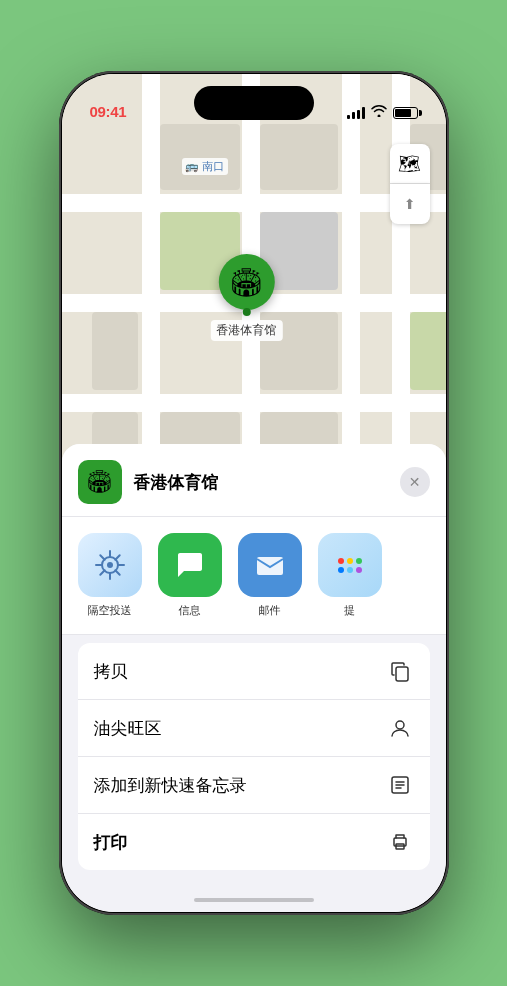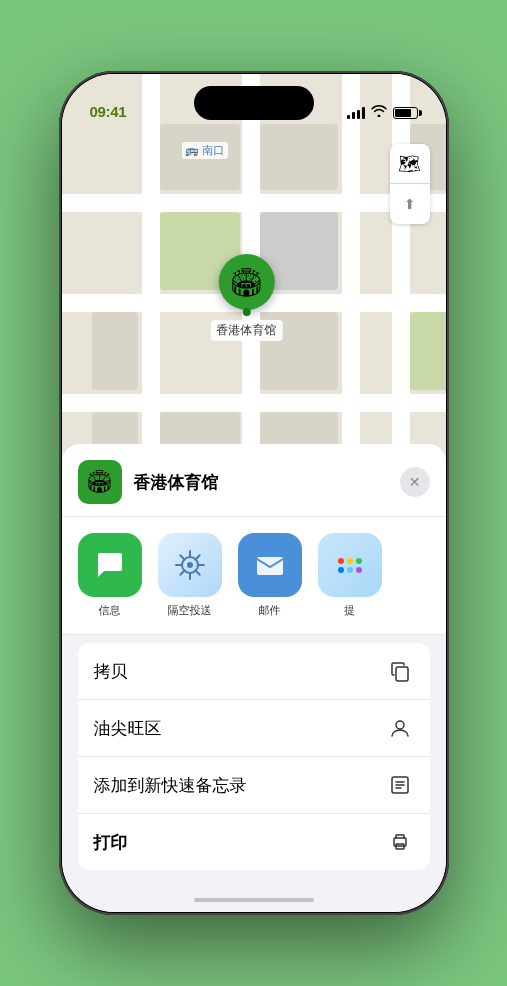--- a/index.html
+++ b/index.html
@@ -40,21 +40,21 @@
       z-index: 100;
       display: flex;
       align-items: flex-end;
       justify-content: space-between;
       padding: 0 28px 8px;
     }
 
     .status-time {
       font-size: 15px;
       font-weight: 600;
-      color: #4d7c0f;
+      color: #ef4444;
       letter-spacing: -0.3px;
     }
 
     .status-icons {
       display: flex;
       align-items: center;
       gap: 6px;
     }
 
     .signal-bars {
@@ -450,21 +450,21 @@
       <div class="map-block map-green" style="top:138px;left:98px;width:80px;height:78px;"></div>
       <div class="map-block" style="top:138px;left:198px;width:78px;height:78px;background:#ccc;"></div>
       <div class="map-block" style="top:238px;left:30px;width:46px;height:78px;"></div>
       <div class="map-block" style="top:238px;left:198px;width:78px;height:78px;"></div>
       <div class="map-block map-green" style="top:238px;left:348px;width:42px;height:78px;"></div>
       <div class="map-block" style="top:338px;left:30px;width:46px;height:58px;"></div>
       <div class="map-block" style="top:338px;left:98px;width:80px;height:58px;"></div>
       <div class="map-block" style="top:338px;left:198px;width:78px;height:58px;"></div>
       <div class="map-block" style="top:50px;left:348px;width:42px;height:66px;"></div>
 
-      <div class="map-label" style="top:68px; left:120px;">
+      <div class="map-label" style="top:84px; left:120px;">
         <span>🚌</span>
         <span>南口</span>
       </div>
     </div>
 
     <div class="status-bar">
       <div class="status-time">09:41</div>
       <div class="status-icons">
         <div class="signal-bars">
           <div class="signal-bar" style="height:4px;"></div>
@@ -511,49 +511,49 @@
         </div>
         <div class="venue-info">
           <div class="venue-name">香港体育馆</div>
         </div>
         <div class="close-btn">
           <span>✕</span>
         </div>
       </div>
 
       <div class="share-row">
-
-        <div class="share-item">
-          <div class="share-icon messages">
-            <svg width="36" height="36" viewBox="0 0 36 36" fill="none">
-              <path d="M6 8C6 6.9 6.9 6 8 6H28C29.1 6 30 6.9 30 8V22C30 23.1 29.1 24 28 24H12L6 30V8Z" fill="white"></path>
-            </svg>
-          </div>
-          <div class="share-label">信息</div>
-        </div>
 
         <div class="share-item">
           <div class="share-icon airdrop">
             <svg width="36" height="36" viewBox="0 0 36 36" fill="none">
               <circle cx="18" cy="18" r="8" stroke="#4a7ab5" stroke-width="2" fill="none"></circle>
               <path d="M18 10 L18 4" stroke="#4a7ab5" stroke-width="2" stroke-linecap="round"></path>
               <path d="M18 32 L18 26" stroke="#4a7ab5" stroke-width="2" stroke-linecap="round"></path>
               <path d="M10 18 L4 18" stroke="#4a7ab5" stroke-width="2" stroke-linecap="round"></path>
               <path d="M32 18 L26 18" stroke="#4a7ab5" stroke-width="2" stroke-linecap="round"></path>
               <path d="M12.7 12.7 L8.3 8.3" stroke="#4a7ab5" stroke-width="2" stroke-linecap="round"></path>
               <path d="M27.7 27.7 L23.3 23.3" stroke="#4a7ab5" stroke-width="2" stroke-linecap="round"></path>
               <path d="M23.3 12.7 L27.7 8.3" stroke="#4a7ab5" stroke-width="2" stroke-linecap="round"></path>
               <path d="M8.3 27.7 L12.7 23.3" stroke="#4a7ab5" stroke-width="2" stroke-linecap="round"></path>
               <circle cx="18" cy="18" r="3" fill="#4a7ab5"></circle>
             </svg>
           </div>
           <div class="share-label">隔空投送</div>
         </div>
 
         <div class="share-item">
+          <div class="share-icon messages">
+            <svg width="36" height="36" viewBox="0 0 36 36" fill="none">
+              <path d="M6 8C6 6.9 6.9 6 8 6H28C29.1 6 30 6.9 30 8V22C30 23.1 29.1 24 28 24H12L6 30V8Z" fill="white"></path>
+            </svg>
+          </div>
+          <div class="share-label">信息</div>
+        </div>
+
+        <div class="share-item">
           <div class="share-icon mail">
             <svg width="36" height="36" viewBox="0 0 36 36" fill="none">
               <rect x="5" y="10" width="26" height="18" rx="2" fill="white" opacity="0.9"></rect>
               <path d="M5 12L18 20L31 12" stroke="#4a90d9" stroke-width="2" fill="none"></path>
             </svg>
           </div>
           <div class="share-label">邮件</div>
         </div>
 
 

